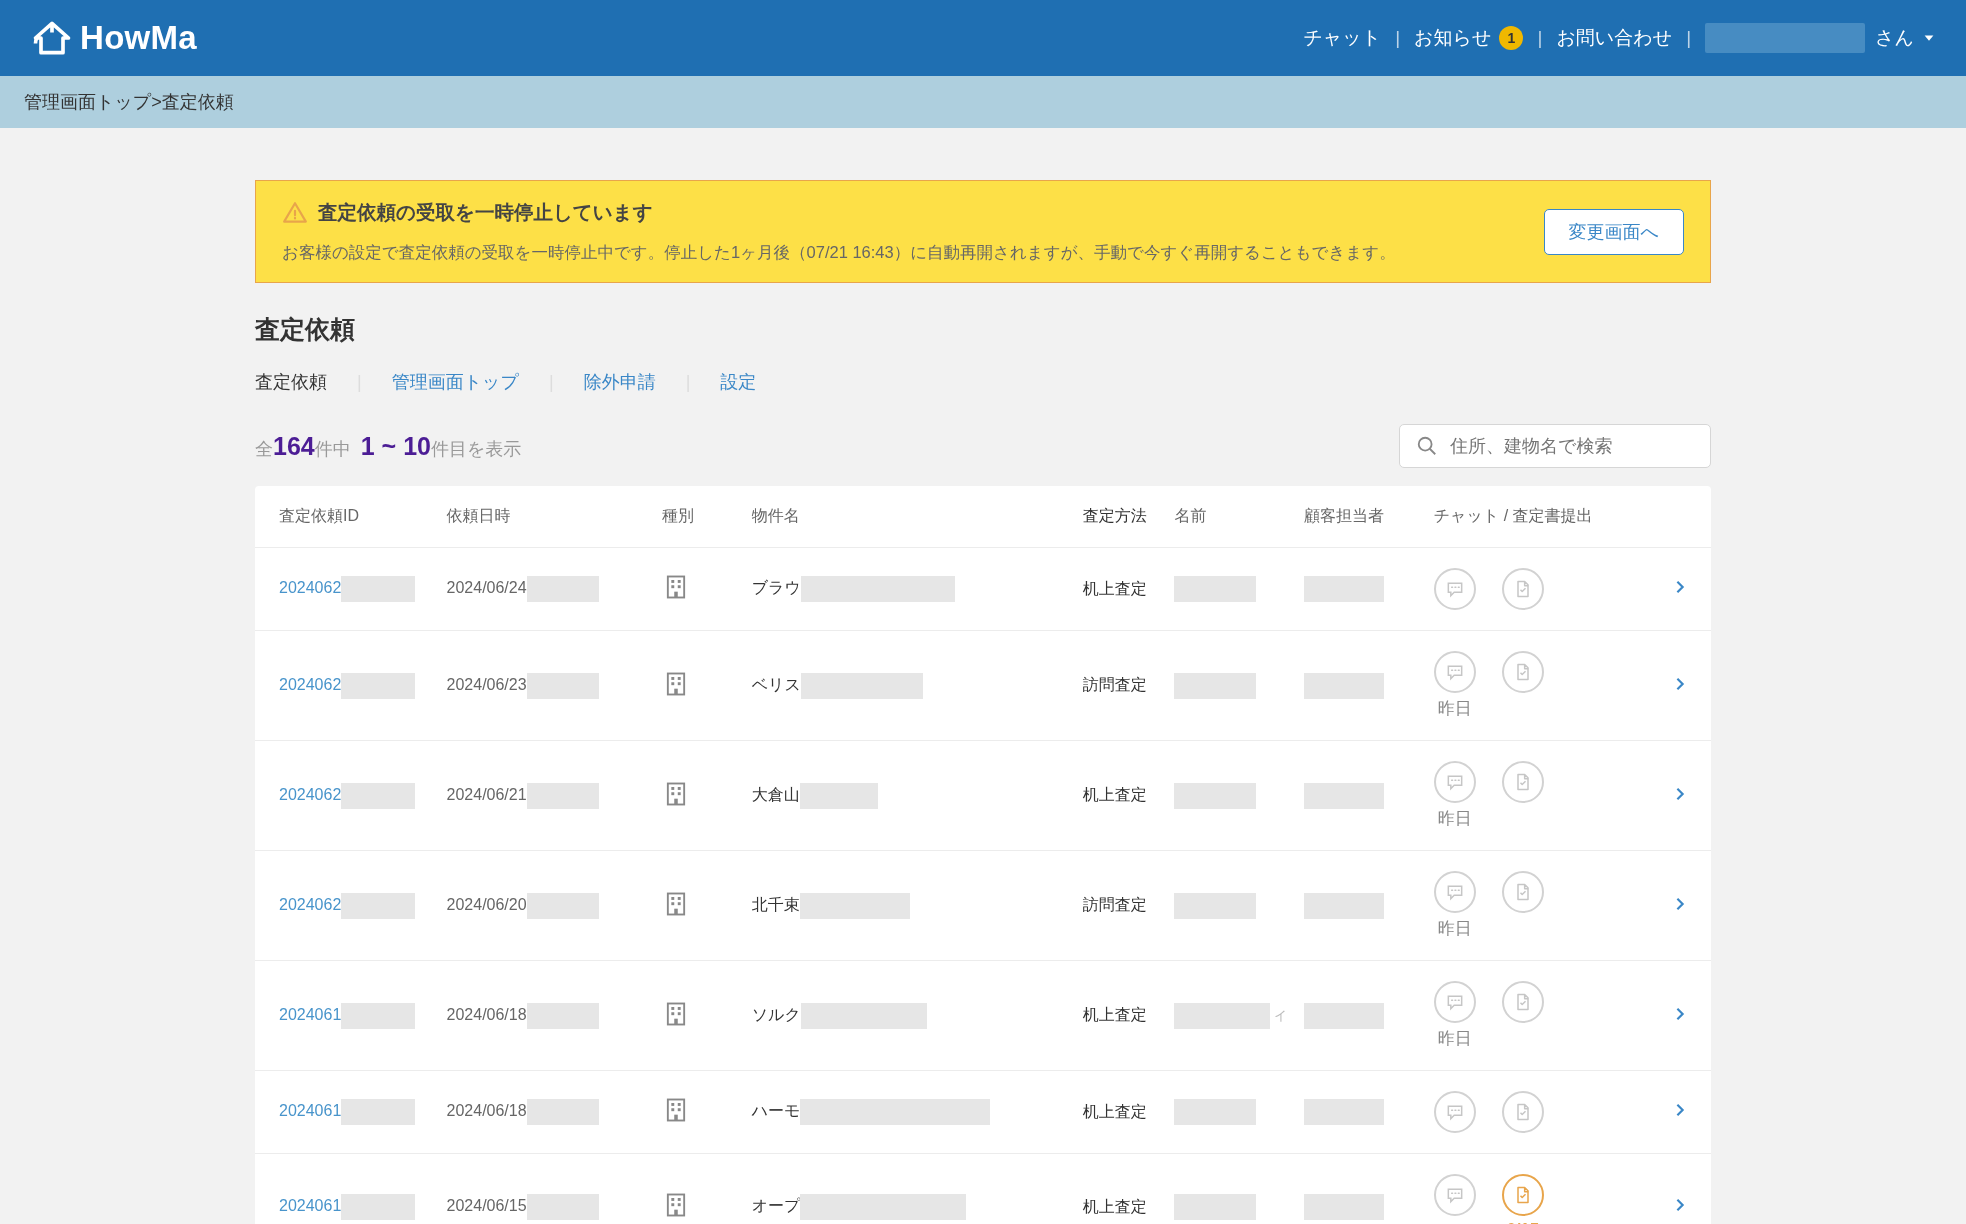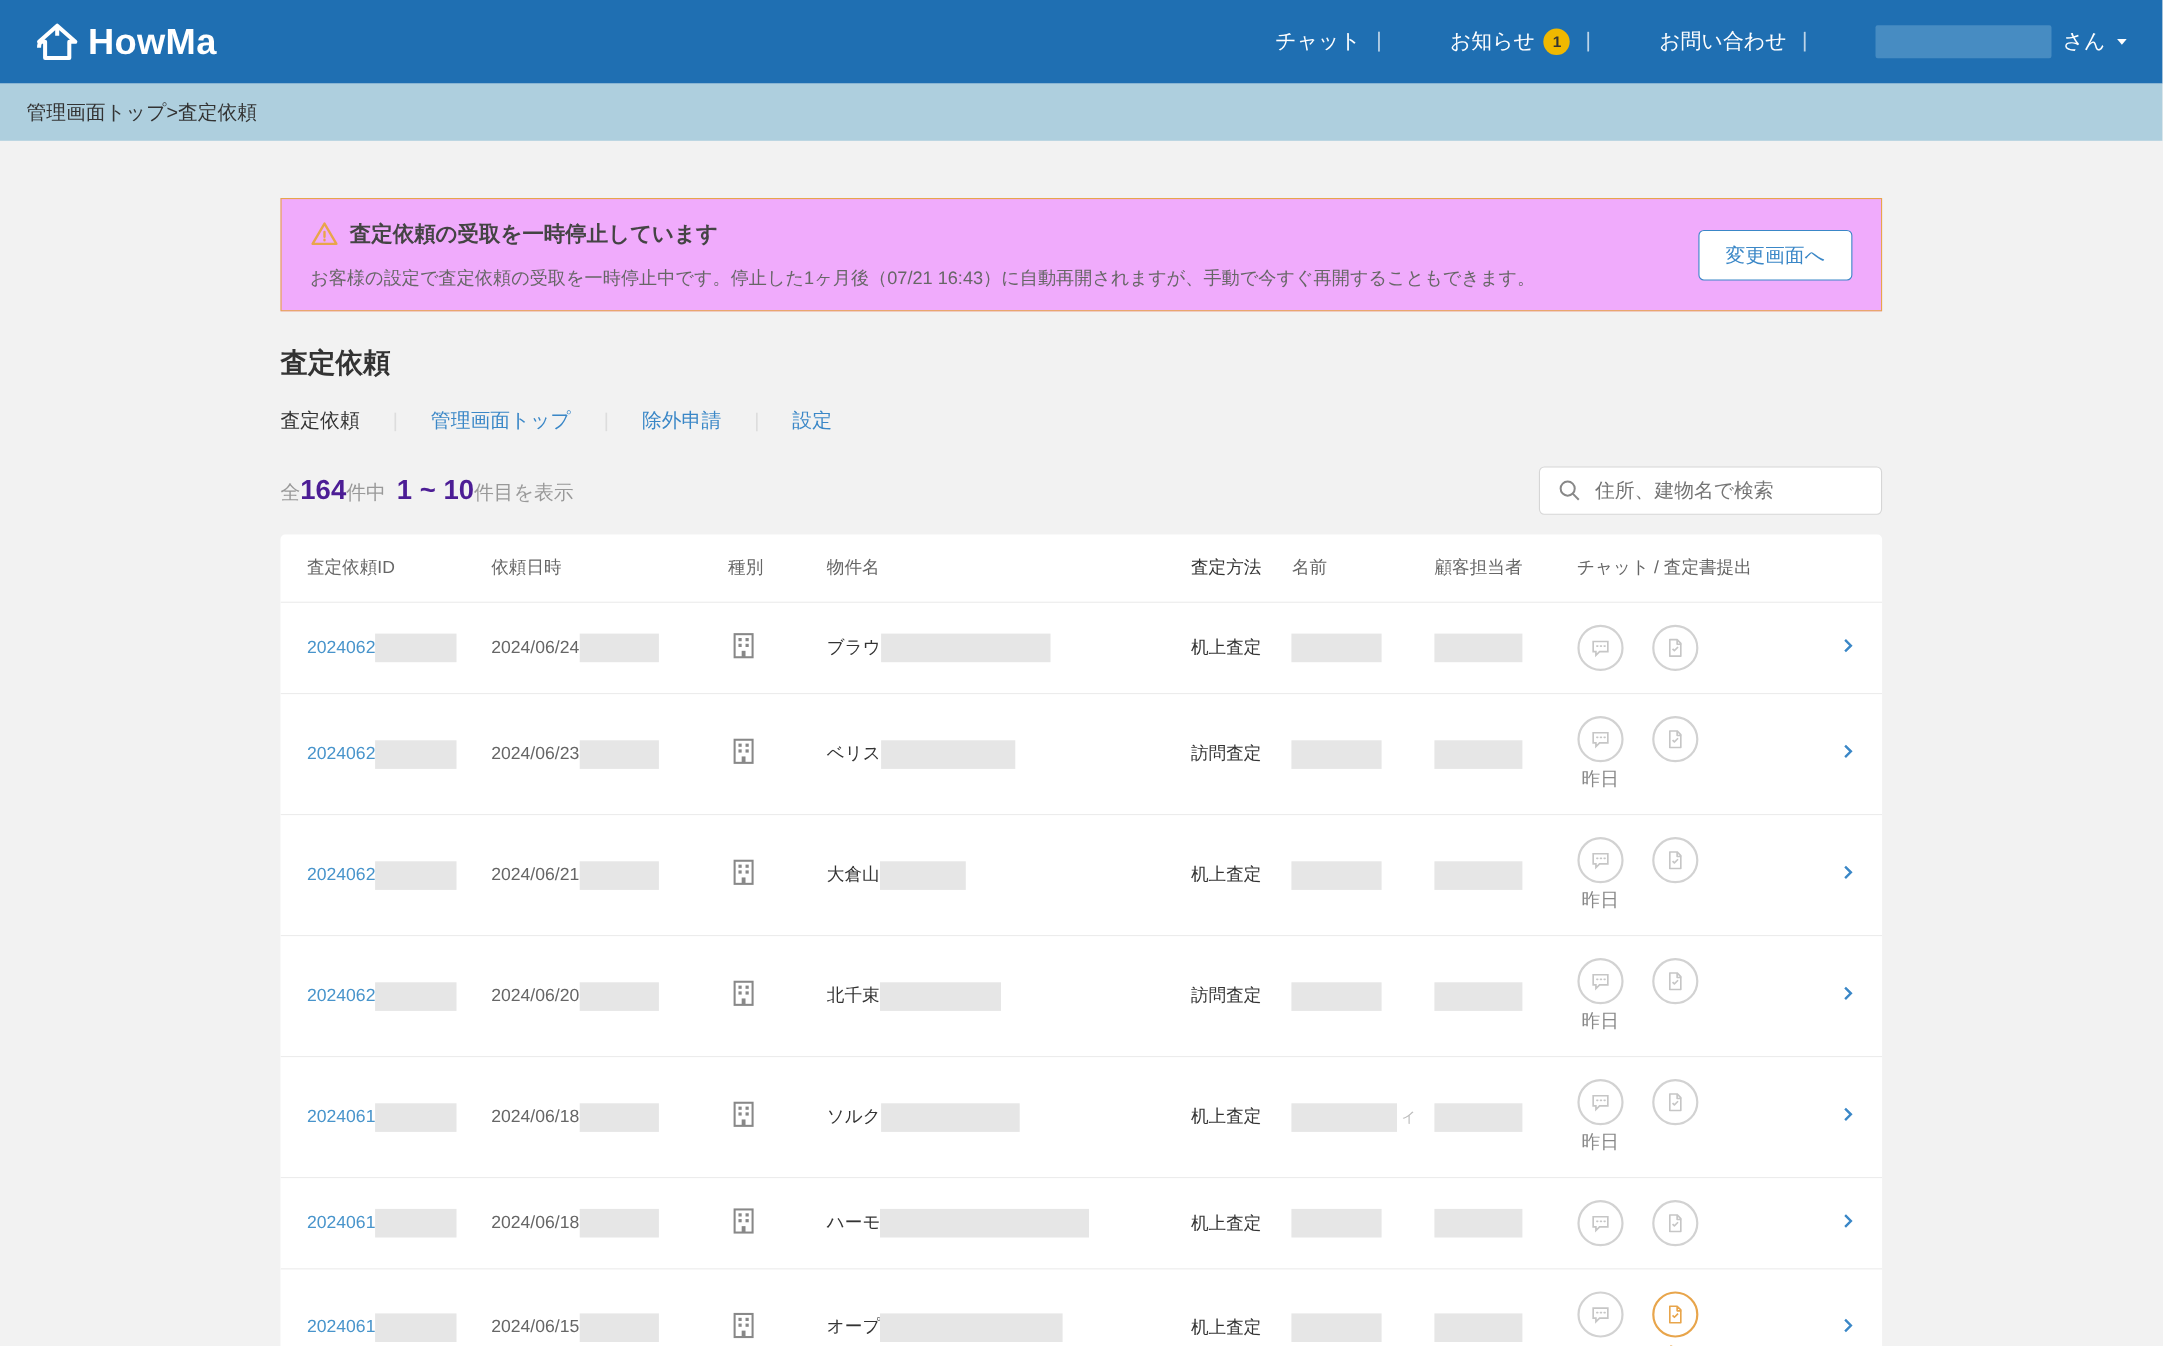--- a/index.html
+++ b/index.html
@@ -9,37 +9,37 @@
     }
     .header {
       background:#1f6fb2; height:76px; display:flex; align-items:center;
       justify-content:space-between; padding:0 30px; color:#fff;
     }
     .logo-wrap { display:flex; align-items:center; gap:6px; }
     .logo-wrap svg { width:44px; height:44px; }
     .logo-wrap span { font-size:33px; font-weight:600; letter-spacing:.3px; }
     .header-nav { display:flex; align-items:center; font-size:19px; gap:14px; }
     .header-nav .sep { opacity:.7; }
-    .header-nav .item { display:flex; align-items:center; gap:8px; cursor:pointer;margin-left:48px; }
+    .header-nav .item { display:flex; align-items:center; gap:8px; cursor:pointer; }
     .header-nav .badge {
       background:#f0b800; border-radius:50%; width:24px; height:24px;
       display:flex; align-items:center; justify-content:center;
       color:#333; font-size:14px; font-weight:600;
     }
     .user-pill {
       background:#478cc2; width:160px; height:30px; border-radius:2px;
       display:inline-block; margin-right:2px;
     }
     .crumb-bar {
       background:#aecfde; height:52px; display:flex; align-items:center;
       padding:0 24px; font-size:18px; color:#333;
     }
     .container { width:1456px; margin:0 auto; padding-top:52px; }
     .alert {
-      background:#f0abfc; border:1.5px solid #e8a54b; display:flex;
+      background:#fde047; border:1.5px solid #e8a54b; display:flex;
       align-items:center; justify-content:space-between; padding:18px 26px;
     }
     .alert-body .alert-title { display:flex; align-items:center; gap:10px; color:#444; font-weight:600; font-size:19.5px; margin-bottom:16px; }
     .alert-body .alert-desc { color:#666; font-size:16.5px; }
     .alert-btn {
       background:#fff; border:1.5px solid #3a87c7; color:#3a87c7;
       padding:10px 24px; font-size:18px; border-radius:5px; cursor:pointer;
     }
     .warn-tri { width:26px; height:26px; }
     .page-title { font-size:25px; font-weight:700; margin:30px 0 24px; color:#333; }

